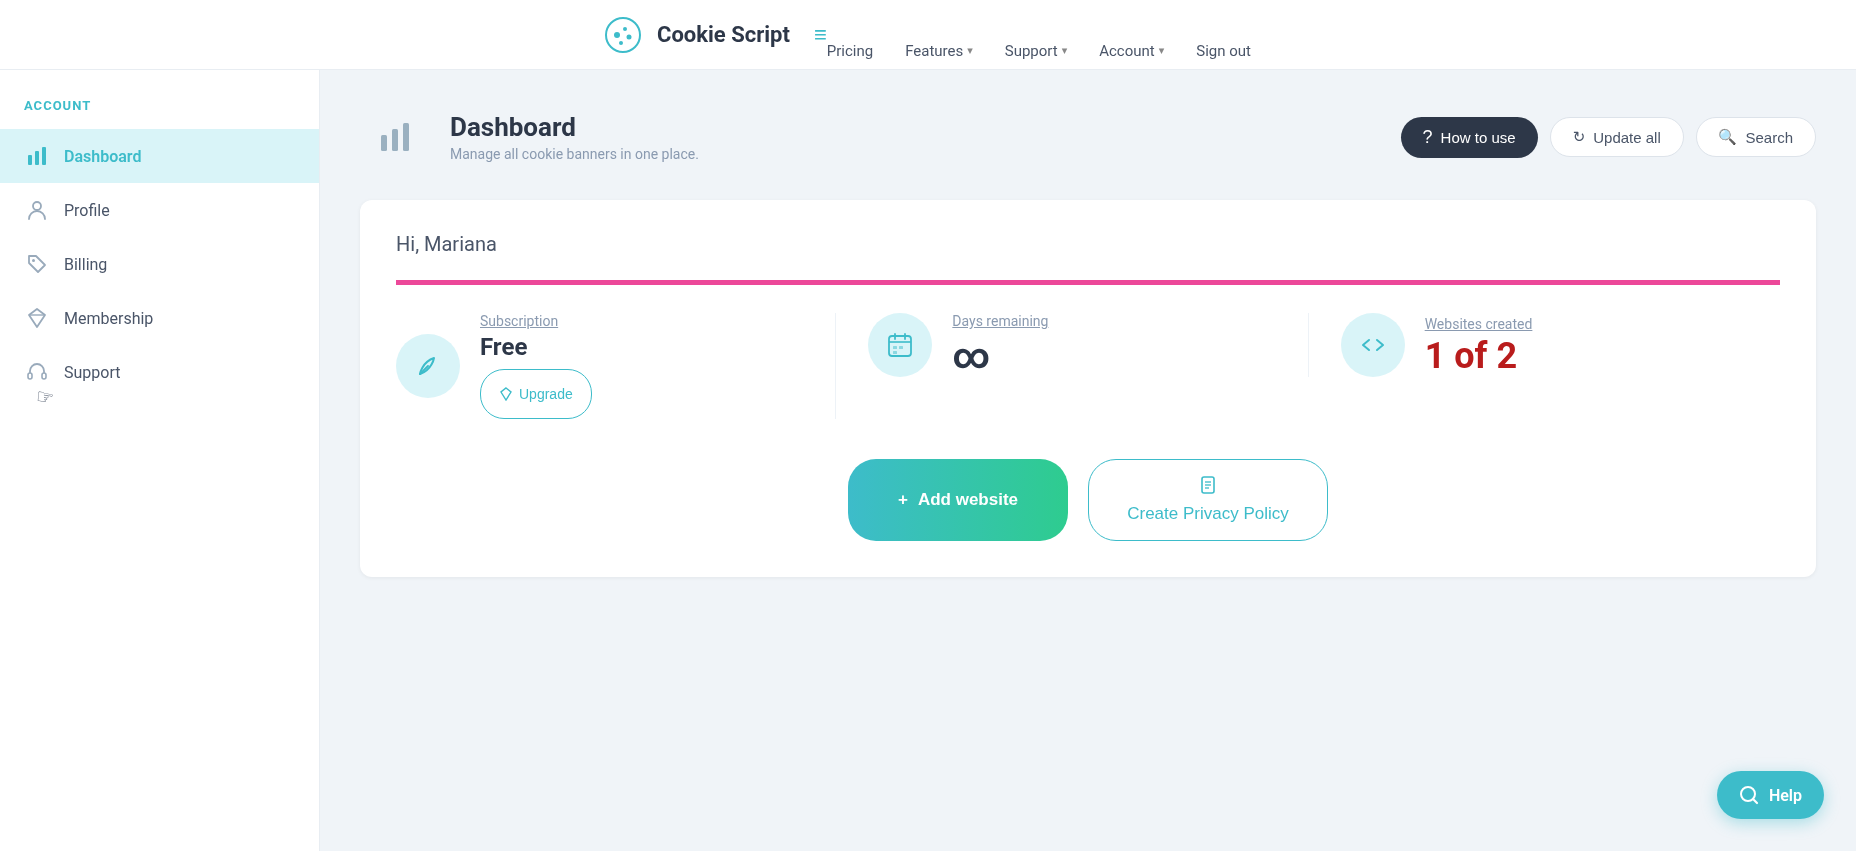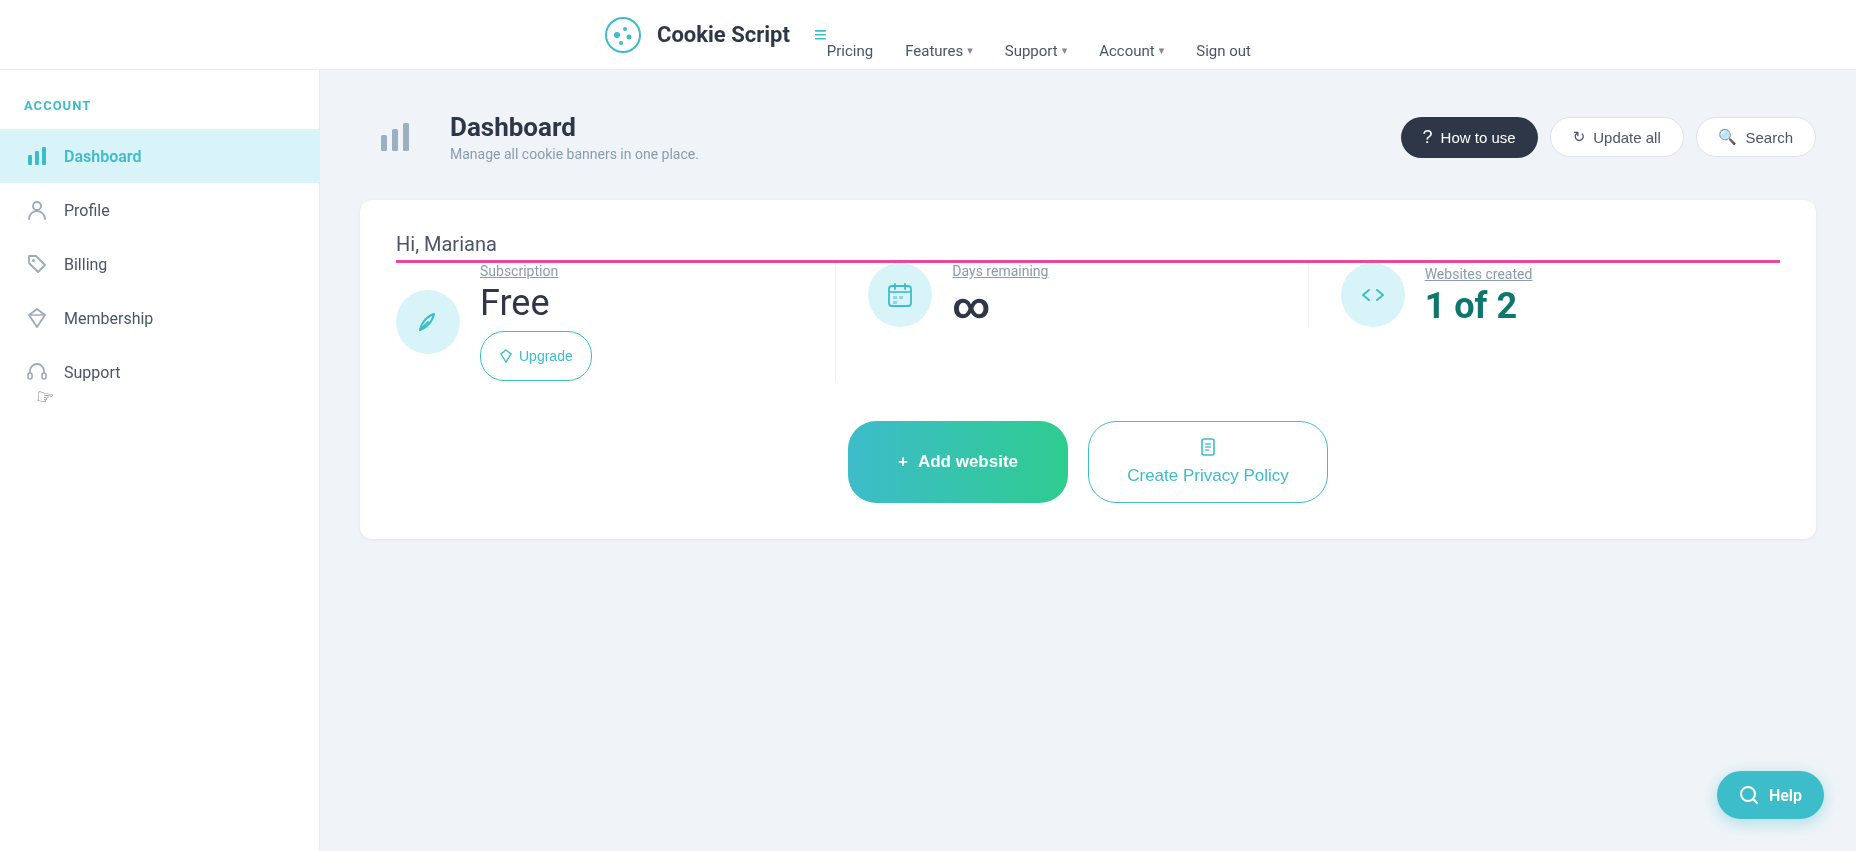--- a/index.html
+++ b/index.html
@@ -194,22 +194,23 @@
     
     .dashboard-card {
       background: #fff;
       border-radius: 12px;
       padding: 32px 36px 36px 36px;
       box-shadow: 0 1px 4px rgba(0,0,0,0.06);
     }
     .greeting {
       font-size: 20px;
       color: #4a5568;
-      padding-bottom: 4px;
-      border-bottom: 3px solid #ec4899;
+      margin-bottom: 28px;
+      padding-bottom: 24px;
+      border-bottom: 5px solid #ec4899;
     }
 
     
     .stats-row {
       display: flex;
       align-items: flex-start;
       gap: 0;
       margin-bottom: 40px;
     }
     .stat-block {
@@ -235,29 +236,29 @@
       flex-shrink: 0;
     }
     .stat-info {}
     .stat-label {
       font-size: 14px;
       color: #8a9ab0;
       margin-bottom: 6px;
       text-decoration: underline;
     }
     .stat-value-large {
-      font-size: 36px;
-      font-weight: 400;
+      font-size: 24px;
+      font-weight: 700;
       color: #2d3748;
       line-height: 1;
     }
     .stat-value-orange {
       font-size: 36px;
       font-weight: 700;
-      color: #0f766e;
+      color: #b91c1c;
       line-height: 1;
     }
     .stat-value-infinity {
       font-size: 36px;
       font-weight: 700;
       color: #2d3748;
     }
     .upgrade-btn {
       display: inline-flex;
       align-items: center;

